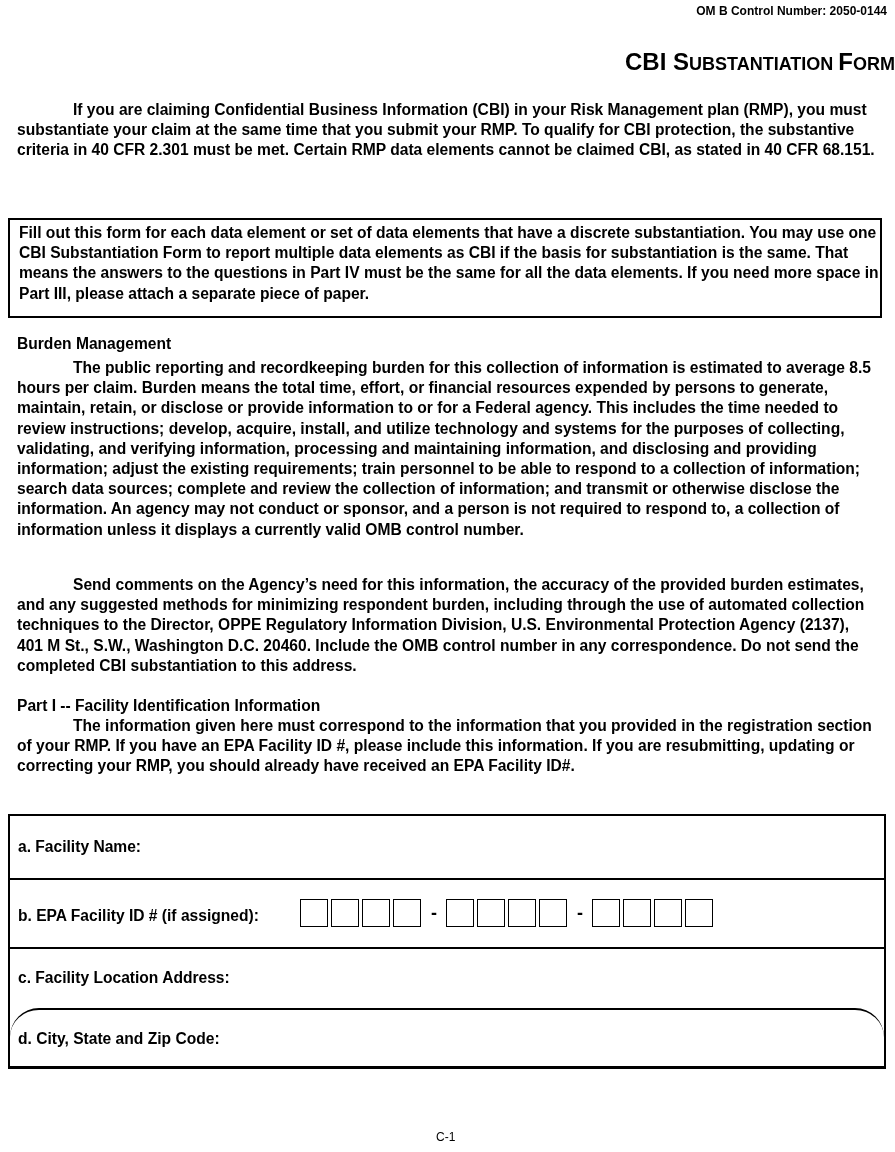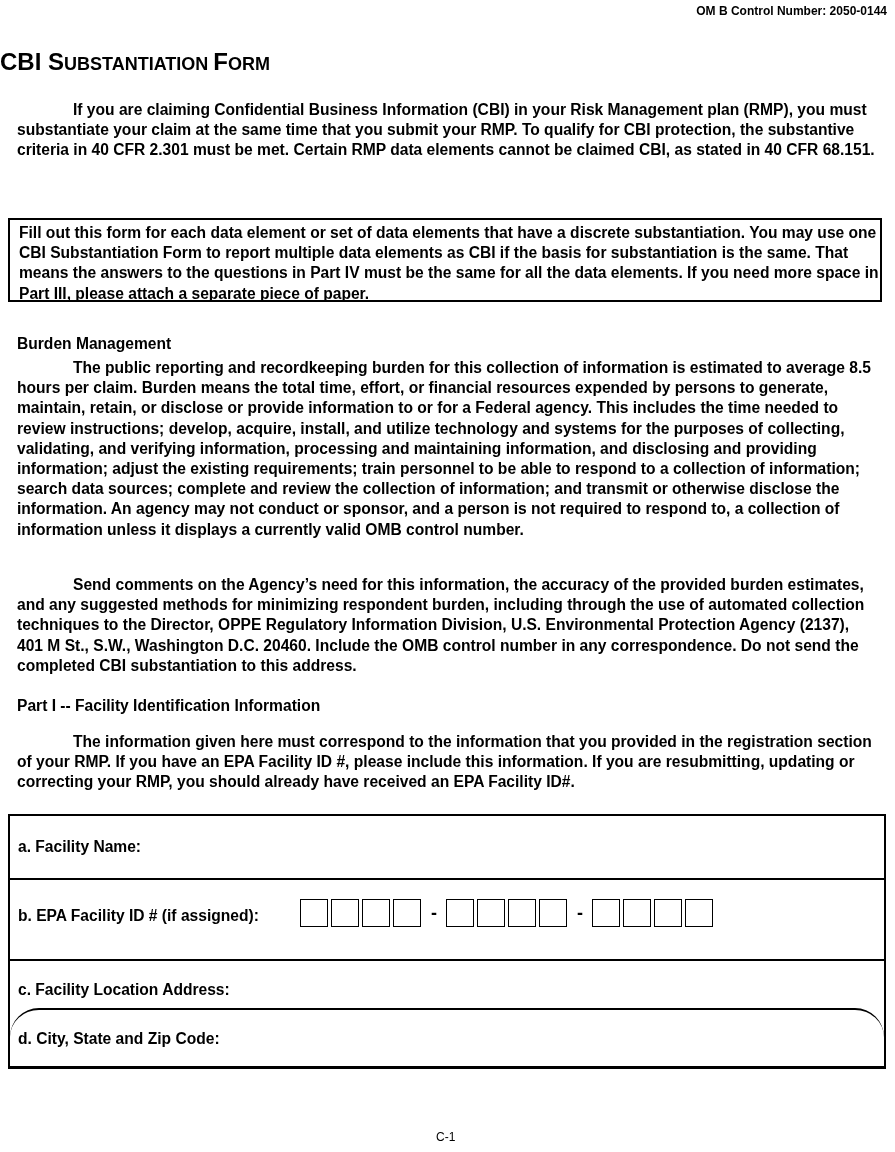--- a/index.html
+++ b/index.html
@@ -5,60 +5,60 @@
   html, body { margin: 0; padding: 0; background: #ffffff; }
   body {
     width: 895px; height: 1152px; position: relative; overflow: hidden;
     font-family: "Liberation Sans", sans-serif; color: #000;
   }
   .omb {
     position: absolute; top: 4px; right: 8px;
     font-size: 12px; font-weight: bold;
   }
   .title {
-    position: absolute; top: 48px; left: 0; width: 895px; text-align: left;
+    position: absolute; top: 48px; left: 0; width: 895px; text-align: right;
     font-size: 24px; font-weight: bold; letter-spacing: 0px;
   }
   .title .sc { font-size: 18px; }
   .para {
     position: absolute; left: 17px; width: 862px;
     font-size: 15.6px; font-weight: bold; line-height: 20.2px;
   }
   .indent { display: inline-block; width: 56px; }
   .intro { top: 100px; }
   .notice {
     position: absolute; left: 8px; top: 218px; width: 870px; height: 80px;
     border: 2px solid #000; box-sizing: content-box;
-    padding: 0 0 0 0;
+    padding: 16px 0 0 0;
   }
   .notice-text {
     position: absolute; left: 9px; top: 3px; width: 862px;
     font-size: 15.6px; font-weight: bold; line-height: 20.2px;
   }
   .burden-head { top: 334px; }
   .burden-body { top: 358px; }
   .comments { top: 575px; }
   .part1-head { top: 696px; }
-  .part1-body { top: 716px; margin-top: 16px; }
+  .part1-body { top: 716px; }
   .form-table {
     position: absolute; left: 8px; top: 814px; width: 874px; height: 250px;
     border: 2.5px solid #000; border-bottom-width: 3px;
   }
   .row {
     position: absolute; left: 0; width: 100%;
     box-sizing: border-box;
   }
   .row.divider { border-top: 2.5px solid #000; }
   .row .label {
     position: absolute; left: 8px;
     font-size: 15.6px; font-weight: bold;
   }
   .row-a { top: 0; height: 62px; }
   .row-b { top: 62px; height: 56px; }
-  .row-c { top: 143px; height: 61px; }
+  .row-c { top: 131px; height: 61px; }
   .row-d { top: 192px; height: 58px; border-radius: 29px; }
   .row-a .label { top: 22px; }
   .row-b .label { top: 27px; }
   .row-c .label { top: 20px; }
   .row-d .label { top: 20px; }
   .id-boxes {
     position: absolute; left: 290px; top: 19px; display: flex; align-items: center;
   }
   .group { display: flex; }
   .cell {

